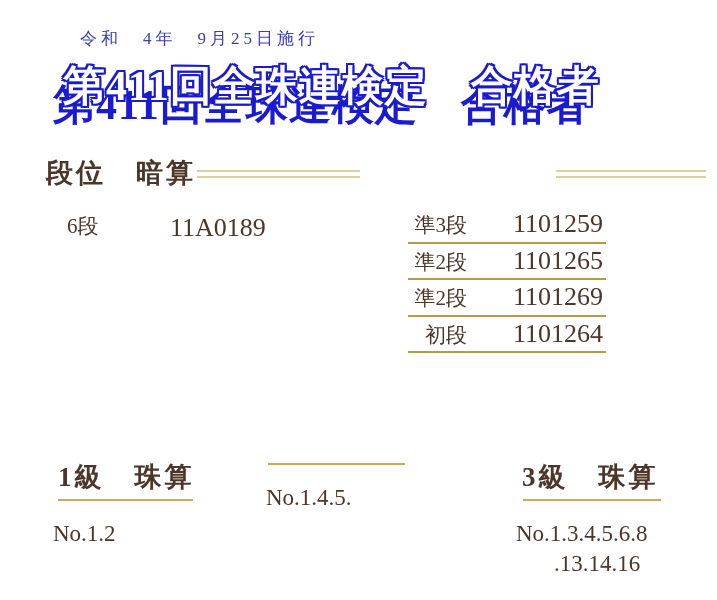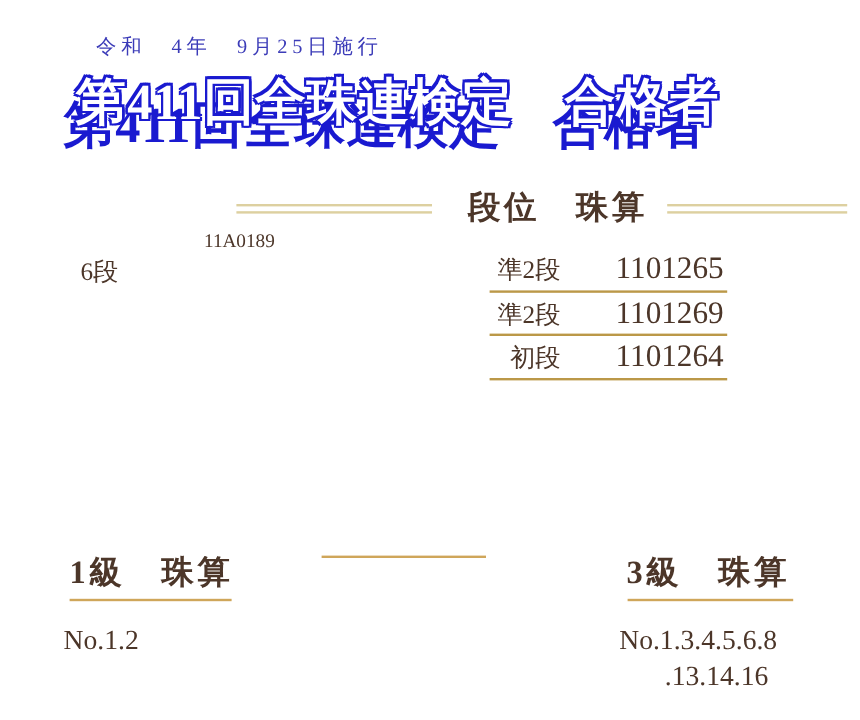--- a/index.html
+++ b/index.html
@@ -80,22 +80,22 @@
 
   
   .anzan-rank {
     position: absolute;
     left: 67px; top: 212px;
     font-size: 21px;
     color: var(--text-brown, #4c3629);
   }
   .anzan-num {
     position: absolute;
-    left: 170px; top: 193px;
-    font-size: 16px;
+    left: 170px; top: 213px;
+    font-size: 26px;
     color: var(--text-brown, #4c3629);
   }
 
   
   .shuzan-table {
     position: absolute;
     left: 408px; top: 207px;
     width: 198px;
   }
   .shuzan-row {
@@ -156,29 +156,32 @@
 
 <div class="page">
 
   <div class="date-line">令和　4年　9月25日施行</div>
 
   <div class="title-wrap">
     <span class="title-layer title-shadow">第411回全珠連検定　合格者</span>
     <span class="title-layer title-front">第411回全珠連検定　合格者</span>
   </div>
 
+  <div class="sec-head head-anzan">段位　暗算</div>
   <div class="dbl-line line-anzan"></div>
 
-  <div class="sec-head head-shuzan">段位　珠算</div>
   <div class="dbl-line line-shuzan"></div>
 
   <span class="anzan-rank">6段</span>
   <span class="anzan-num">11A0189</span>
 
   <div class="shuzan-table">
+    <div class="shuzan-row">
+      <span class="rank">準3段</span><span class="num">1101259</span>
+    </div>
     <div class="shuzan-row">
       <span class="rank">準2段</span><span class="num">1101265</span>
     </div>
     <div class="shuzan-row">
       <span class="rank">準2段</span><span class="num">1101269</span>
     </div>
     <div class="shuzan-row">
       <span class="rank">初段</span><span class="num">1101264</span>
     </div>
   </div>
@@ -187,20 +190,24 @@
     <div class="kyu-head">1級　珠算</div>
     <div class="kyu-underline"></div>
     <div class="kyu-values">
       <div class="kyu-line-1">No.1.2</div>
       <div class="kyu-line-2"></div>
     </div>
   </div>
 
   <div class="kyu-sec kyu-2">
     <div class="kyu-underline"></div>
+    <div class="kyu-values">
+      <div class="kyu-line-1">No.1.4.5.</div>
+      <div class="kyu-line-2"></div>
+    </div>
   </div>
 
   <div class="kyu-sec kyu-3">
     <div class="kyu-head">3級　珠算</div>
     <div class="kyu-underline"></div>
     <div class="kyu-values">
       <div class="kyu-line-1">No.1.3.4.5.6.8</div>
       <div class="kyu-line-2">.13.14.16</div>
     </div>
   </div>

